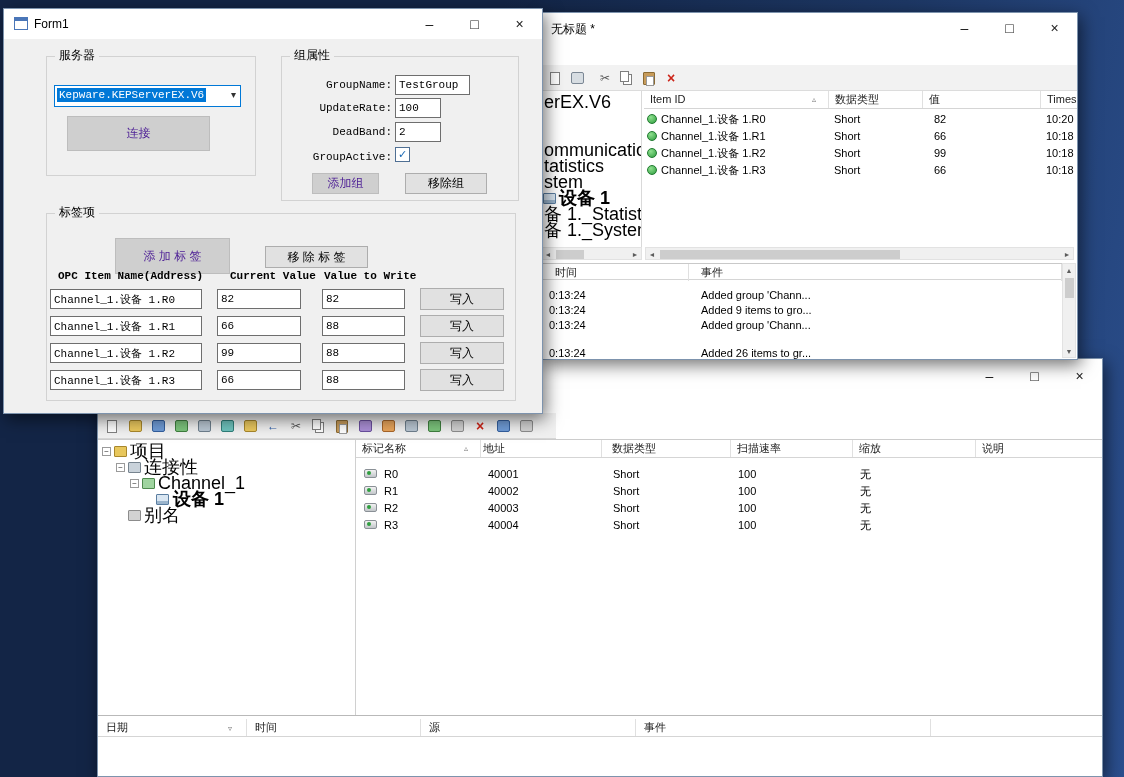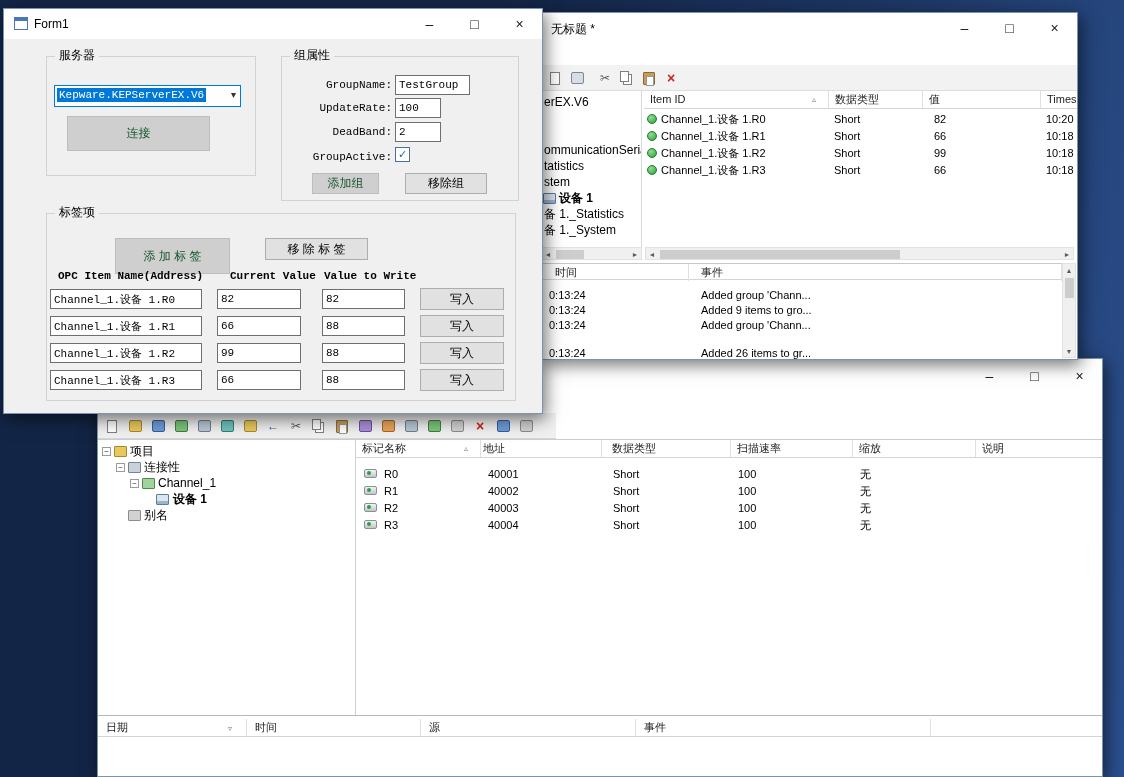--- a/index.html
+++ b/index.html
@@ -11,21 +11,21 @@
   .win{position:absolute;overflow:hidden;background:#f0f0f0;border:1px solid #7d93ad;box-shadow:3px 5px 16px rgba(0,0,0,.55)}
   .tbar{position:absolute;left:0;top:0;right:0;height:30px;background:#fff}
   .wtitle{position:absolute;left:30px;top:8px;font-size:12px;white-space:nowrap}
   .wctrls{position:absolute;right:0;top:0;height:100%;display:flex}
   .wc{width:45px;height:100%;display:flex;align-items:center;justify-content:center;font-size:14px;color:#222;cursor:pointer}
   .appicon{position:absolute;left:9px;top:7px;width:16px;height:16px}
   .appicon i{position:absolute;left:1px;top:1px;width:14px;height:13px;background:#fff;border:1px solid #4a76b8;border-top:4px solid #4a76b8;display:block}
   .gb{position:absolute;border:1px solid #d2d2d2}
   .legend{position:absolute;top:-9px;left:8px;background:#f0f0f0;padding:0 4px;font-size:12px;line-height:15px;white-space:nowrap}
   .btn{position:absolute;background:#e1e1e1;border:1px solid #adadad;display:flex;align-items:center;justify-content:center;font-size:12px;cursor:pointer;white-space:nowrap}
-  .btn.dis{background:#cfcfcf;border-color:#bdbdbd;color:#14532d}
+  .btn.dis{background:#cfcfcf;border-color:#bdbdbd;color:#4c1d95}
   .tbox{position:absolute;height:20px;border:1px solid #6e6e6e;background:#fff;padding:1px 3px;font-size:11px}
   .mono{font-family:"Liberation Mono","DejaVu Sans Mono",monospace}
   .flabel{position:absolute;left:0;width:110px;text-align:right;font-size:11px;white-space:nowrap}
   .combo{position:absolute;height:22px;background:#fff;border:1px solid #0078d7}
   .combo-sel{position:absolute;left:2px;top:2px;background:#0078d7;color:#fff;font-size:11px;padding:1px 2px;white-space:nowrap}
   .combo-arrow{position:absolute;right:4px;top:3px;font-size:10px;color:#333}
   .checkbox{position:absolute;width:15px;height:15px;background:#fff;border:1px solid #4f6f93;display:flex;align-items:center;justify-content:center}
   .chk{font-size:11px;color:#1767b3;line-height:11px}
   .colhdr{position:absolute;font-size:11px;font-weight:bold;white-space:nowrap}
   .menu-item{position:absolute;padding:2px 6px;font-size:12px;cursor:pointer}
@@ -38,21 +38,21 @@
   .ipaste{width:12px!important;height:13px!important;background:#c79b5a;border:1px solid #8a6a33;position:relative;border-radius:1px!important}
   .ipaste::after{content:"";position:absolute;left:2px;top:3px;width:6px;height:8px;background:#fff;border:1px solid #999}
   .c-yellow{background:#eac85e;border:1px solid #a8872c}
   .c-blue{background:#6f9bd6;border:1px solid #335f9e}
   .c-green{background:#7cc47c;border:1px solid #3f7f3f}
   .c-teal{background:#6fc3bd;border:1px solid #2f7f7a}
   .c-slate{background:#b9c6d2;border:1px solid #6e7f8d}
   .c-gray{background:#d2d2d2;border:1px solid #8c8c8c}
   .c-purple{background:#ab8fd6;border:1px solid #6a4f9e}
   .c-orange{background:#e8a45b;border:1px solid #a8662a}
-  .tl{position:absolute;font-size:12px;line-height:15px;white-space:nowrap;cursor:default}
+  .tl{position:absolute;font-size:18px;line-height:15px;white-space:nowrap;cursor:default}
   .bold{font-weight:bold}
   .exp{position:absolute;width:9px;height:9px;background:#fff;border:1px solid #9a9a9a;font-size:8px;line-height:7px;text-align:center;color:#333}
   .tico{position:absolute;width:13px;height:11px;border-radius:1px}
   .proj{background:#e8c75c;border:1px solid #a8872c}
   .conn{background:#c9d2da;border:1px solid #77848f}
   .chan{background:#9fd49f;border:1px solid #4e8a4e}
   .dev{background:#d9e6f2;border:1px solid #5a7da0;box-shadow:inset 0 -3px 0 #9ab4cc}
   .alias{background:#d2d2d2;border:1px solid #8c8c8c}
   .gdot{position:absolute;width:10px;height:10px;border-radius:50%;background:radial-gradient(circle at 35% 30%,#8fe08f,#2f9e3f);border:1px solid #1f7a2f}
   .tagico{position:absolute;width:13px;height:9px;background:linear-gradient(#f2f2f2,#c2c6ca);border:1px solid #8a9096;border-radius:2px}
@@ -358,21 +358,21 @@
         <span class="checkbox" style="left:113px;top:90px">
             <span class="chk">✓</span>
           </span>
         <div class="btn dis" style="left:30px;top:116px;width:67px;height:21px">添加组</div>
         <div class="btn" style="left:123px;top:116px;width:82px;height:21px">移除组</div>
       </div>
 
       <div class="gb" style="left:42px;top:174px;width:470px;height:188px">
         <span class="legend">标签项</span>
         <div class="btn dis" style="left:68px;top:24px;width:115px;height:36px">添 加 标 签</div>
-        <div class="btn" style="left:218px;top:24px;width:103px;height:22px">移 除 标 签</div>
+        <div class="btn" style="left:218px;top:32px;width:103px;height:22px">移 除 标 签</div>
         <span class="colhdr mono" style="left:11px;top:56px">OPC Item Name(Address)</span>
         <span class="colhdr mono" style="left:183px;top:56px">Current Value</span>
         <span class="colhdr mono" style="left:277px;top:56px">Value to Write</span>
 
         <input class="tbox mono" style="left: 3px; top: 75px; width: 152px;" value="Channel_1.设备 1.R0">
         <input class="tbox mono" style="left: 170px; top: 75px; width: 84px;" value="82">
         <input class="tbox mono" style="left: 275px; top: 75px; width: 83px;" value="82">
         <div class="btn" style="left:373px;top:74px;width:84px;height:22px">写入</div>
 
         <input class="tbox mono" style="left: 3px; top: 102px; width: 152px;" value="Channel_1.设备 1.R1">

